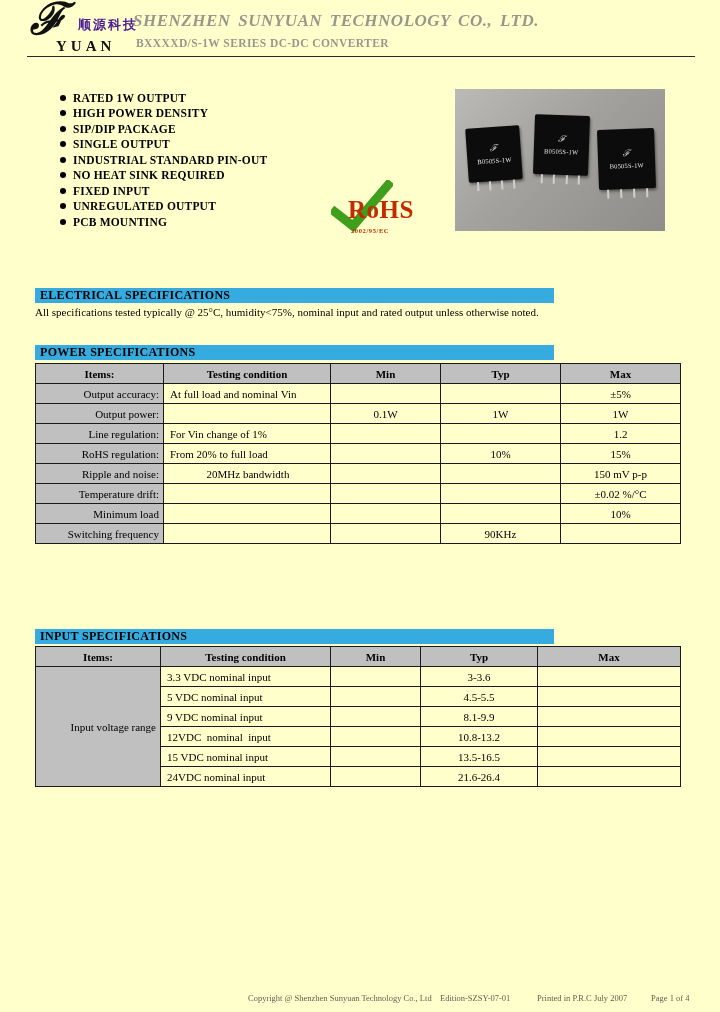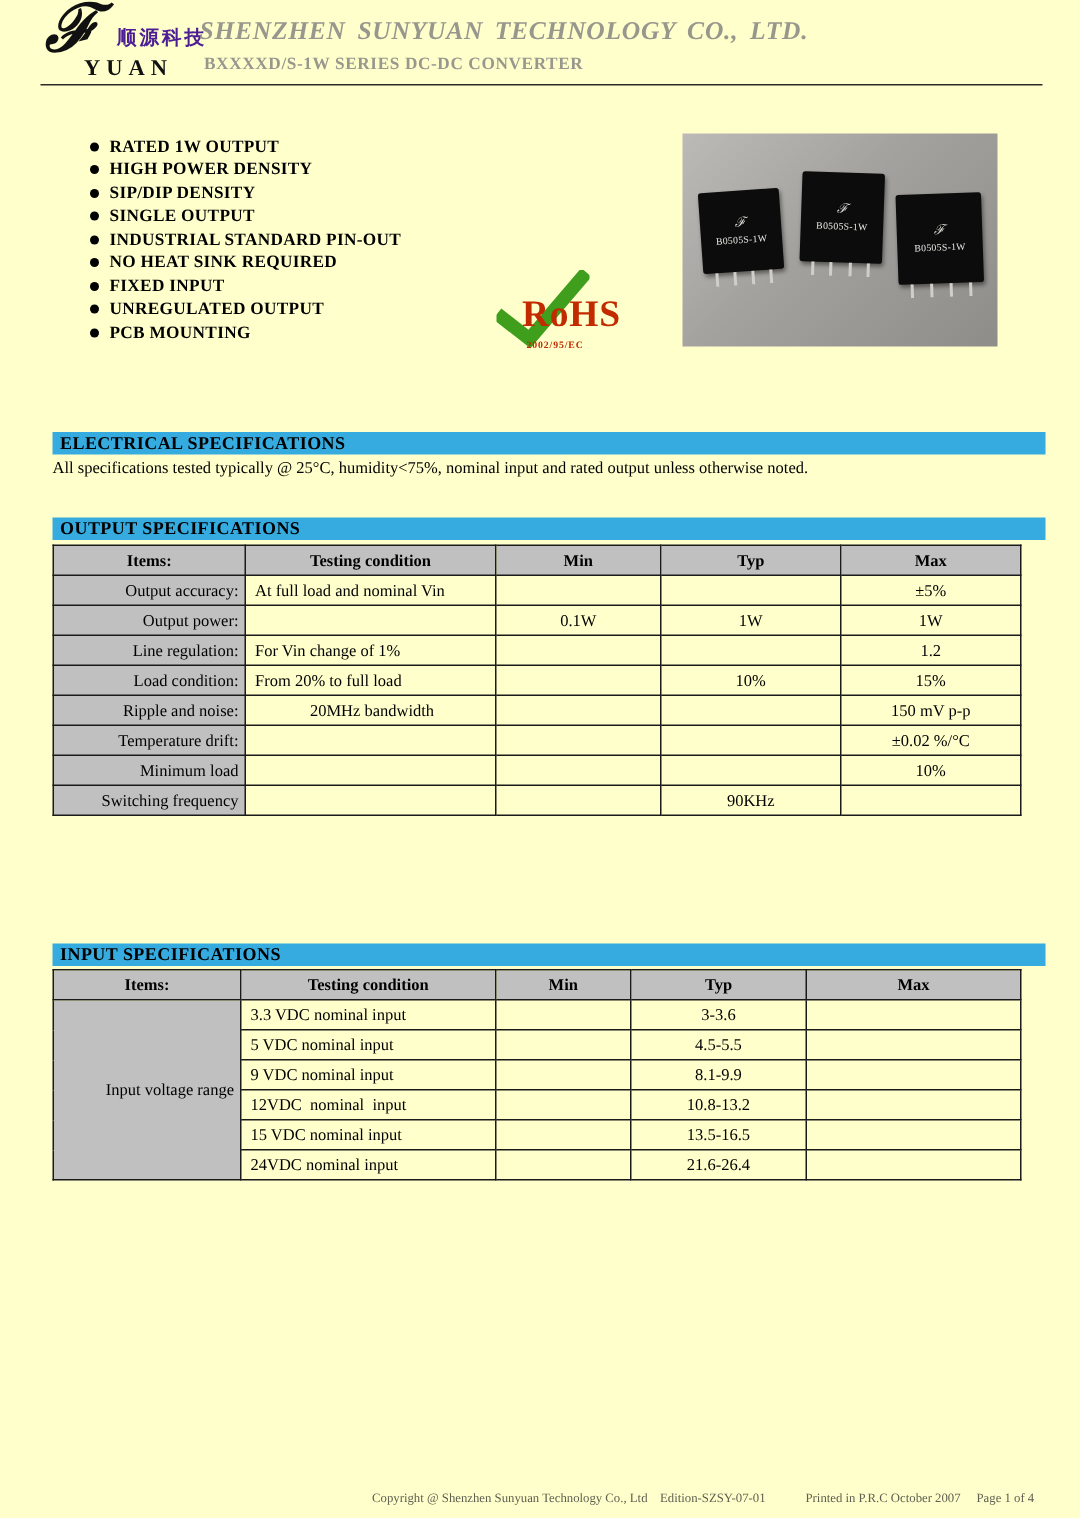--- a/index.html
+++ b/index.html
@@ -36,21 +36,21 @@
   .module { position:absolute; background:#0c0c0c; border-radius:2px; box-shadow:1px 2px 3px rgba(0,0,0,.45);
             display:flex; flex-direction:column; align-items:center; justify-content:center; }
   .module .m-logo { color:#d8d8d4; font-size:9px; font-style:italic; line-height:1.1; }
   .module .m-label { color:#e8e8e4; font-size:6.5px; letter-spacing:0.2px; margin-top:3px; }
   .pins { position:absolute; bottom:-9px; left:8px; right:8px; display:flex; justify-content:space-between; }
   .pins i { display:block; width:2px; height:9px; background:#cfcec9; }
   .m1 { left:12px; top:38px; width:54px; height:54px; transform:rotate(-4deg); }
   .m2 { left:79px; top:26px; width:55px; height:60px; transform:rotate(2deg); }
   .m3 { left:143px; top:40px; width:57px; height:60px; transform:rotate(-2deg); }
   
-  .bar { position:absolute; left:35px; width:662px; height:15px; background:#35ABE0;
+  .bar { position:absolute; left:35px; width:519px; height:15px; background:#35ABE0;
          font-size:12px; font-weight:bold; line-height:15px; padding-left:5px; letter-spacing:0.3px; color:#000; }
   .bar-electrical { top:288px; }
   .bar-output { top:345px; }
   .bar-input { top:629px; }
   .elec-note { position:absolute; left:35px; top:306px; font-size:11px; }
   
   table.spec { position:absolute; left:35px; border-collapse:collapse; table-layout:fixed; background:transparent; }
   .spec td, .spec th { border:1px solid #1a1a1a; font-size:11px; height:20px; padding:0 4px; font-weight:normal; overflow:hidden; }
   .spec th { background:#C0C0C0; font-weight:bold; text-align:center; }
   .spec td.item { background:#C0C0C0; text-align:right; padding-left:8px; }
@@ -82,21 +82,21 @@
     <li>
         <i class="bullet"></i>
         <span>RATED 1W OUTPUT</span>
       </li>
     <li>
         <i class="bullet"></i>
         <span>HIGH POWER DENSITY</span>
       </li>
     <li>
         <i class="bullet"></i>
-        <span>SIP/DIP DENSITY</span>
+        <span>SIP/DIP PACKAGE</span>
       </li>
     <li>
         <i class="bullet"></i>
         <span>SINGLE OUTPUT</span>
       </li>
     <li>
         <i class="bullet"></i>
         <span>INDUSTRIAL STANDARD PIN-OUT</span>
       </li>
     <li>
@@ -154,21 +154,21 @@
           <i></i>
           <i></i>
           <i></i>
         </span>
     </div>
   </div>
 
   <div class="bar bar-electrical">ELECTRICAL SPECIFICATIONS</div>
   <div class="elec-note">All specifications tested typically @ 25°C, humidity&lt;75%, nominal input and rated output unless otherwise noted.</div>
 
-  <div class="bar bar-output">OUTPUT SPECIFICATIONS</div>
+  <div class="bar bar-output">POWER SPECIFICATIONS</div>
   <table class="spec" id="output-table">
     <colgroup>
         <col style="width:128px">
         <col style="width:167px">
         <col style="width:110px">
         <col style="width:120px">
         <col style="width:120px">
       </colgroup>
     <tbody>
         <tr>
@@ -193,21 +193,21 @@
       <td class="val">1W</td>
     </tr>
     <tr>
       <td class="item">Line regulation:</td>
       <td class="cond">For Vin change of 1%</td>
       <td class="val"></td>
       <td class="val"></td>
       <td class="val">1.2</td>
     </tr>
     <tr>
-      <td class="item">Load condition:</td>
+      <td class="item">RoHS regulation:</td>
       <td class="cond">From 20% to full load</td>
       <td class="val"></td>
       <td class="val">10%</td>
       <td class="val">15%</td>
     </tr>
     <tr>
       <td class="item">Ripple and noise:</td>
       <td class="cond c">20MHz bandwidth</td>
       <td class="val"></td>
       <td class="val"></td>
@@ -290,17 +290,17 @@
       <td class="val"></td>
       <td class="val">21.6-26.4</td>
       <td class="val"></td>
     </tr>
   </tbody>
     </table>
 
   <div class="footer">
     <span class="f-copy">Copyright @ Shenzhen Sunyuan Technology Co., Ltd</span>
     <span class="f-edition">Edition-SZSY-07-01</span>
-    <span class="f-printed">Printed in P.R.C October 2007</span>
+    <span class="f-printed">Printed in P.R.C July 2007</span>
     <span class="f-page">Page 1 of 4</span>
   </div>
 
 </div>
 
 </body></html>

